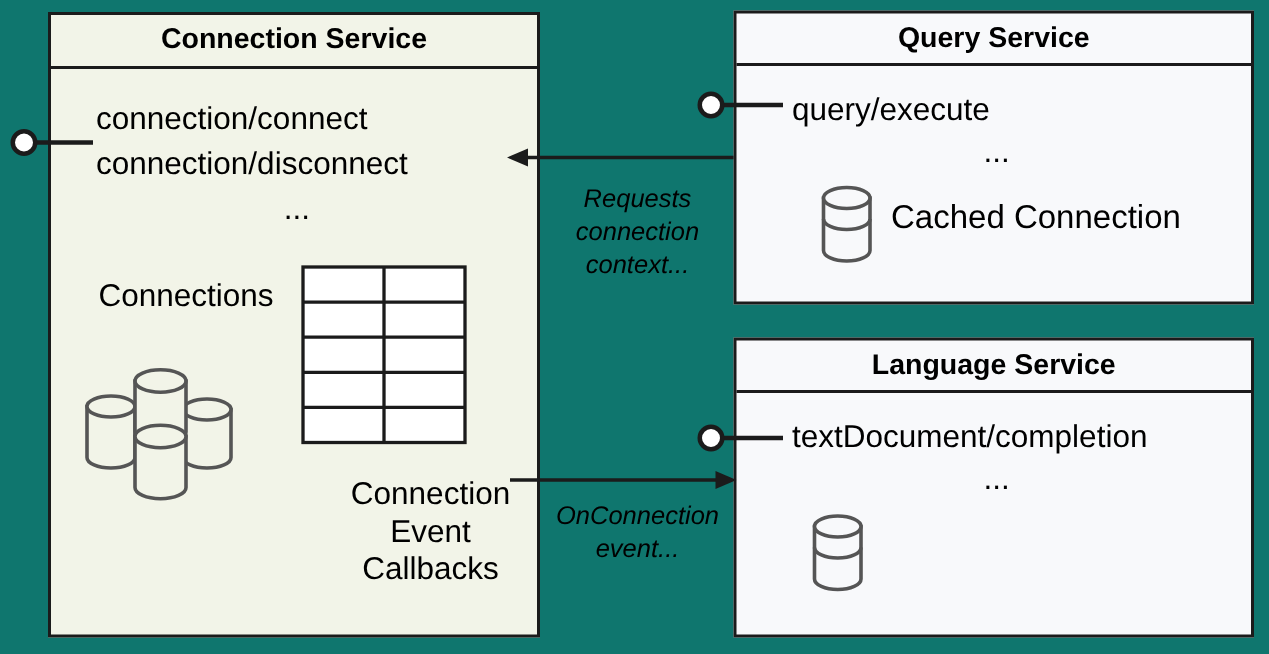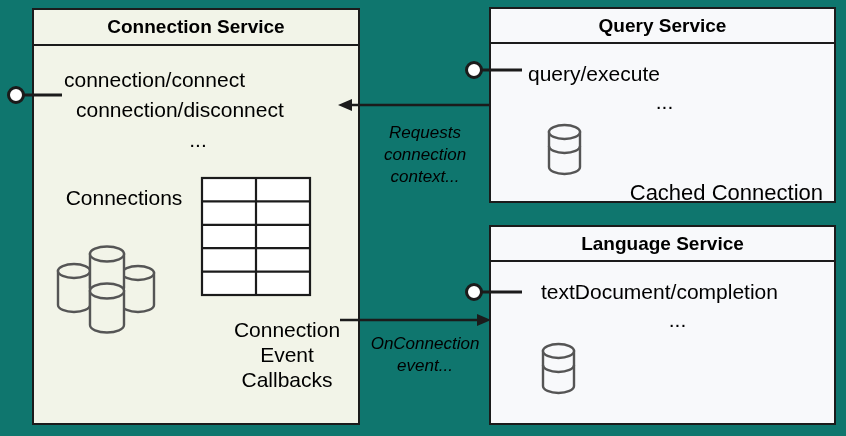--- a/index.html
+++ b/index.html
@@ -80,21 +80,21 @@
 <body>
 
 <div id="canvas">
 
   <div class="uml-box green" style="left:32px; top:8px; width:328px; height:417px;">
 
     <div class="uml-header" style="height:36px; font-size:19px;">Connection Service</div>
 
     <div class="uml-body" style="top:36px; height:379px;">
       <div class="op-text" style="left:30px; top:22px; font-size:21px;">connection/connect</div>
-      <div class="op-text" style="left:30px; top:52px; font-size:21px;margin-left:12px;">connection/disconnect</div>
+      <div class="op-text" style="left:30px; top:52px; font-size:21px;">connection/disconnect</div>
       <div class="op-text" style="left:0px; top:82px; width:328px; text-align:center; font-size:21px;">...</div>
 
       <div class="centered-text" style="left:10px; top:140px; width:160px; font-size:21px;">
         <div>Connections</div>
       </div>
 
       <div class="centered-text" style="left:178px; top:272px; width:150px; font-size:21px;">
         <div>Connection</div>
         <div>Event</div>
         <div>Callbacks</div>
@@ -102,29 +102,29 @@
     </div>
   </div>
 
   <div class="uml-box grey" style="left:489px; top:7px; width:347px; height:196px;">
 
     <div class="uml-header" style="height:35px; font-size:19px;">Query Service</div>
 
     <div class="uml-body" style="top:35px; height:157px;">
       <div class="op-text" style="left:37px; top:18px; font-size:21px;">query/execute</div>
       <div class="op-text" style="left:0px; top:46px; width:347px; text-align:center; font-size:21px;">...</div>
-      <div class="centered-text" style="left:82px; top:88px; width:250px; text-align:right; font-size:22px;margin-top:48px;">Cached Connection</div>
+      <div class="centered-text" style="left:103px; top:88px; width:250px; text-align:left; font-size:22px;">Cached Connection</div>
     </div>
   </div>
 
   <div class="uml-box grey" style="left:489px; top:225px; width:347px; height:200px;">
 
     <div class="uml-header" style="height:35px; font-size:19px;">Language Service</div>
 
-    <div class="uml-body" style="top:35px; height:161px;margin-left:13px;">
+    <div class="uml-body" style="top:35px; height:161px;">
       <div class="op-text" style="left:37px; top:18px; font-size:21px;">textDocument/completion</div>
       <div class="op-text" style="left:0px; top:46px; width:347px; text-align:center; font-size:21px;">...</div>
     </div>
   </div>
 
   <div class="edge-label" style="left:360px; top:122px; width:130px; font-size:17px;">
     <div>Requests</div>
     <div>connection</div>
     <div>context...</div>
   </div>

